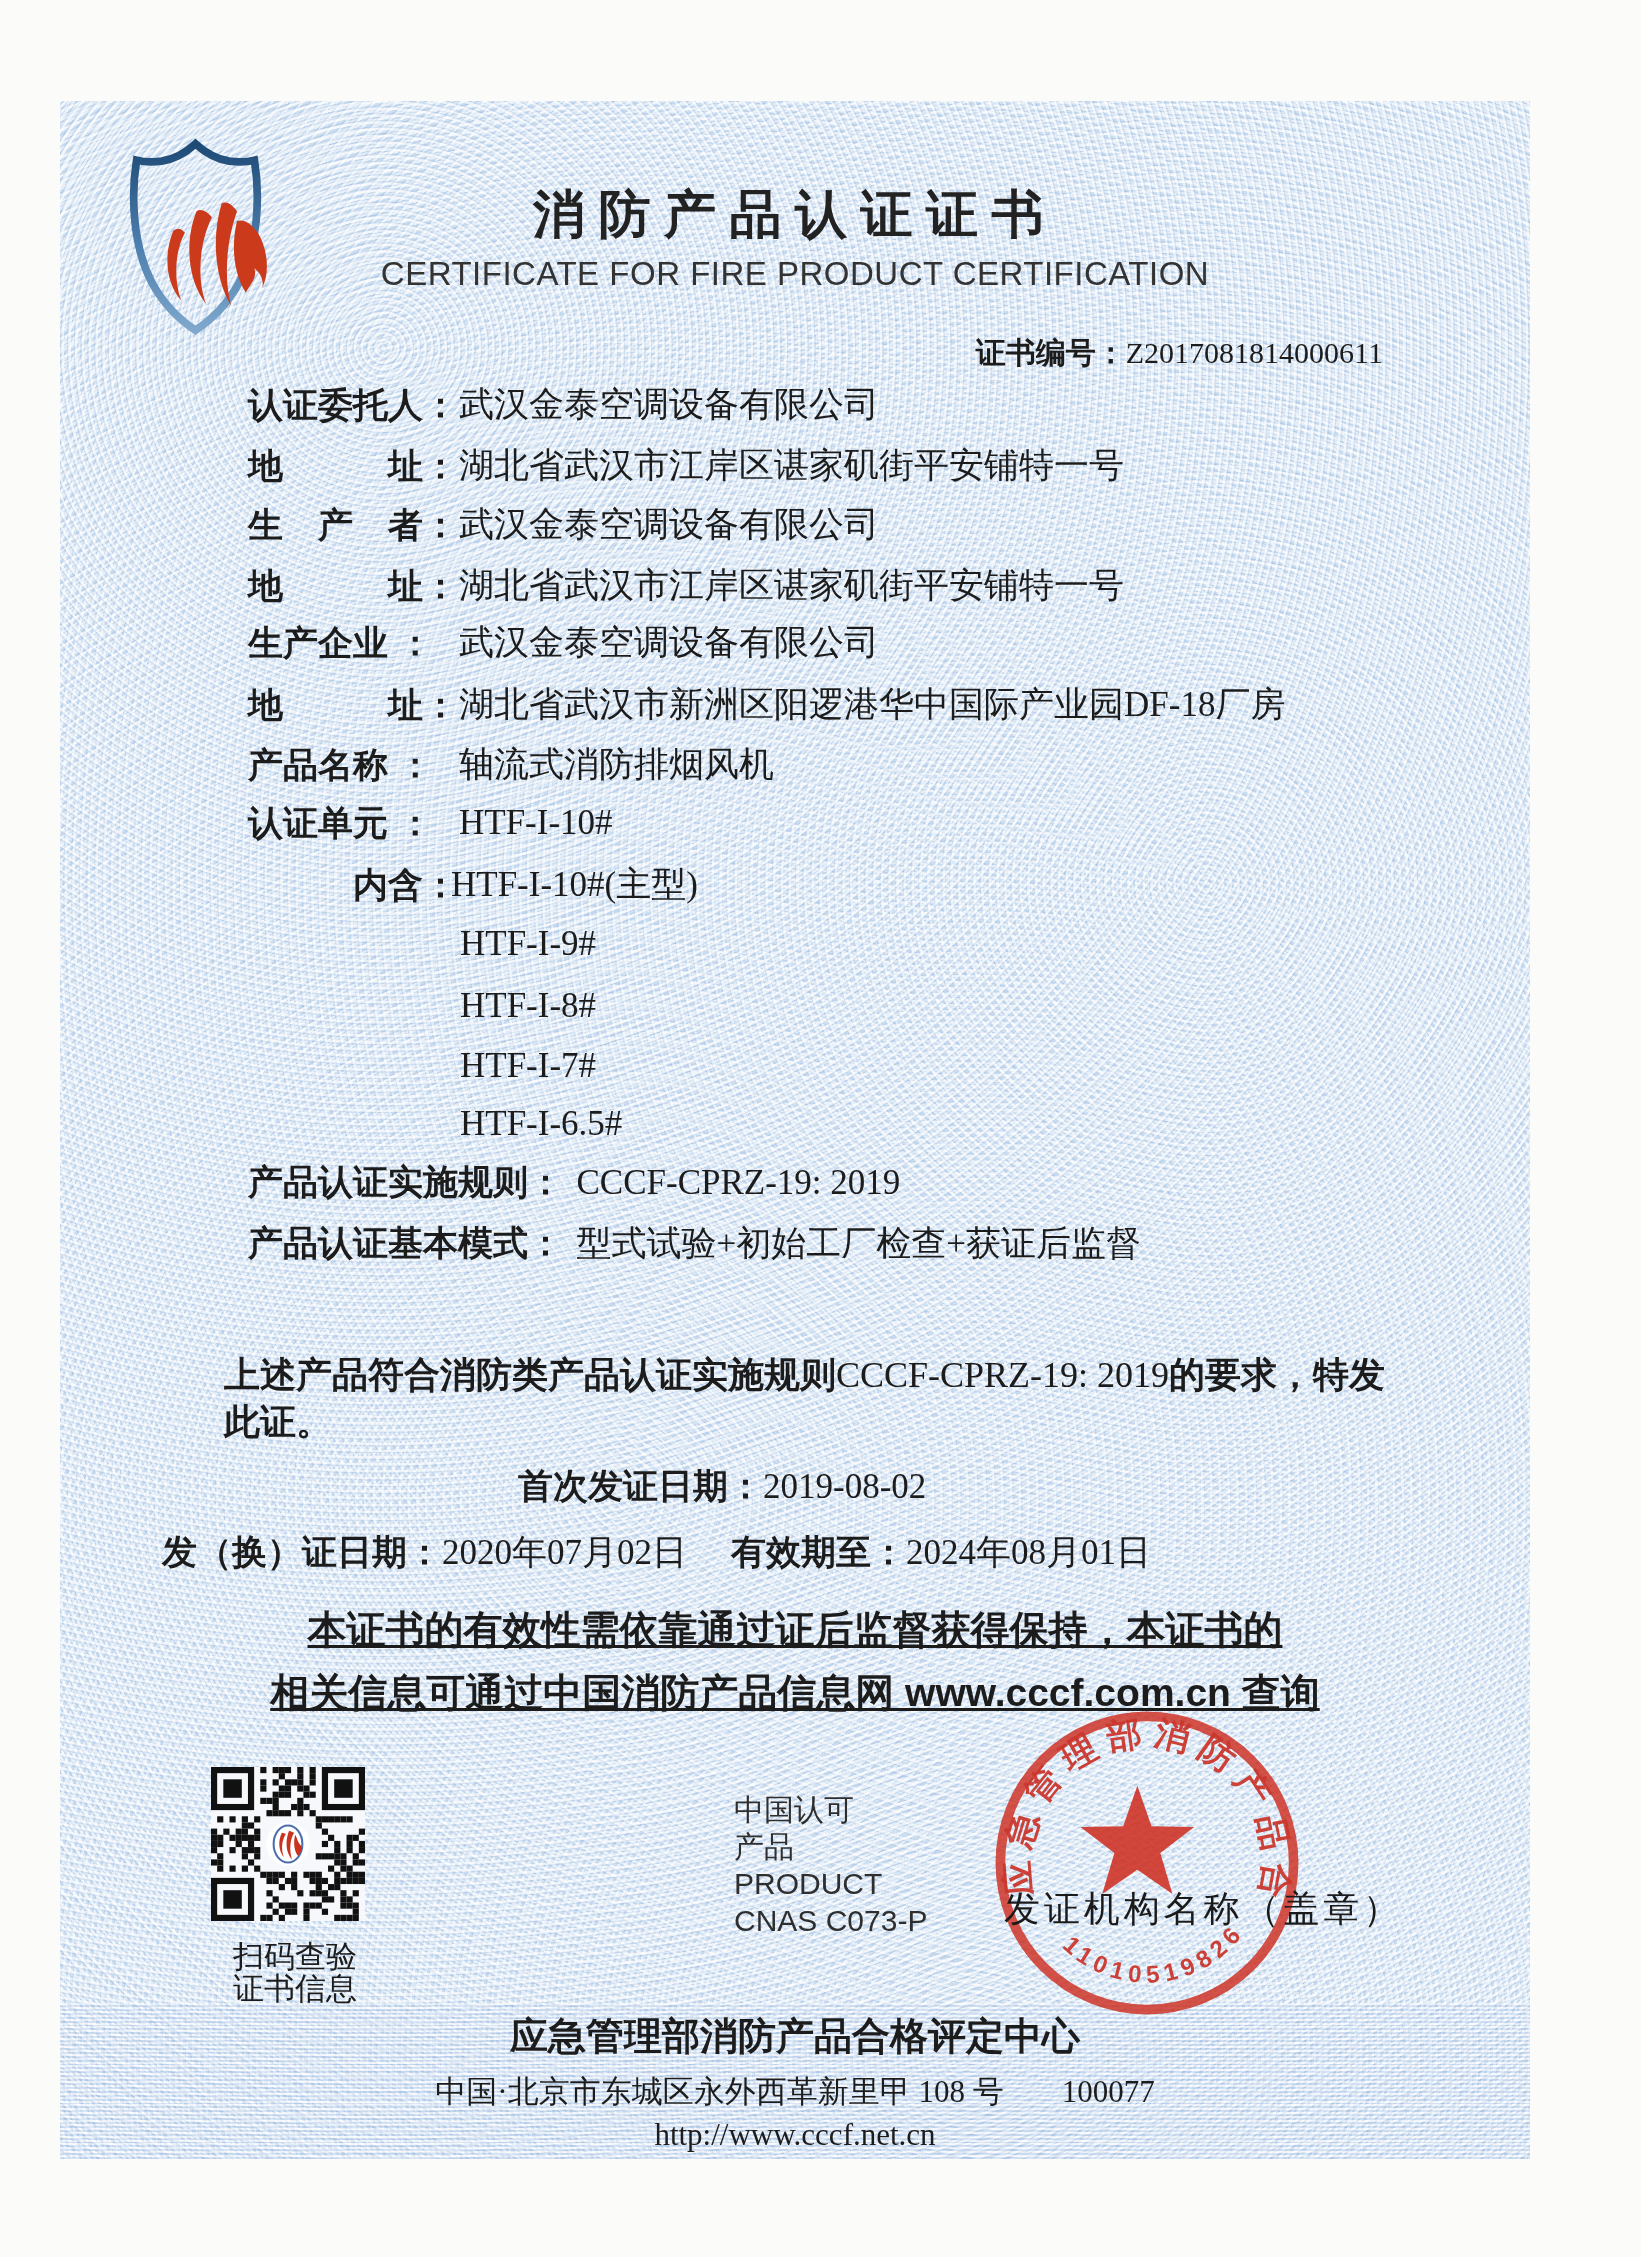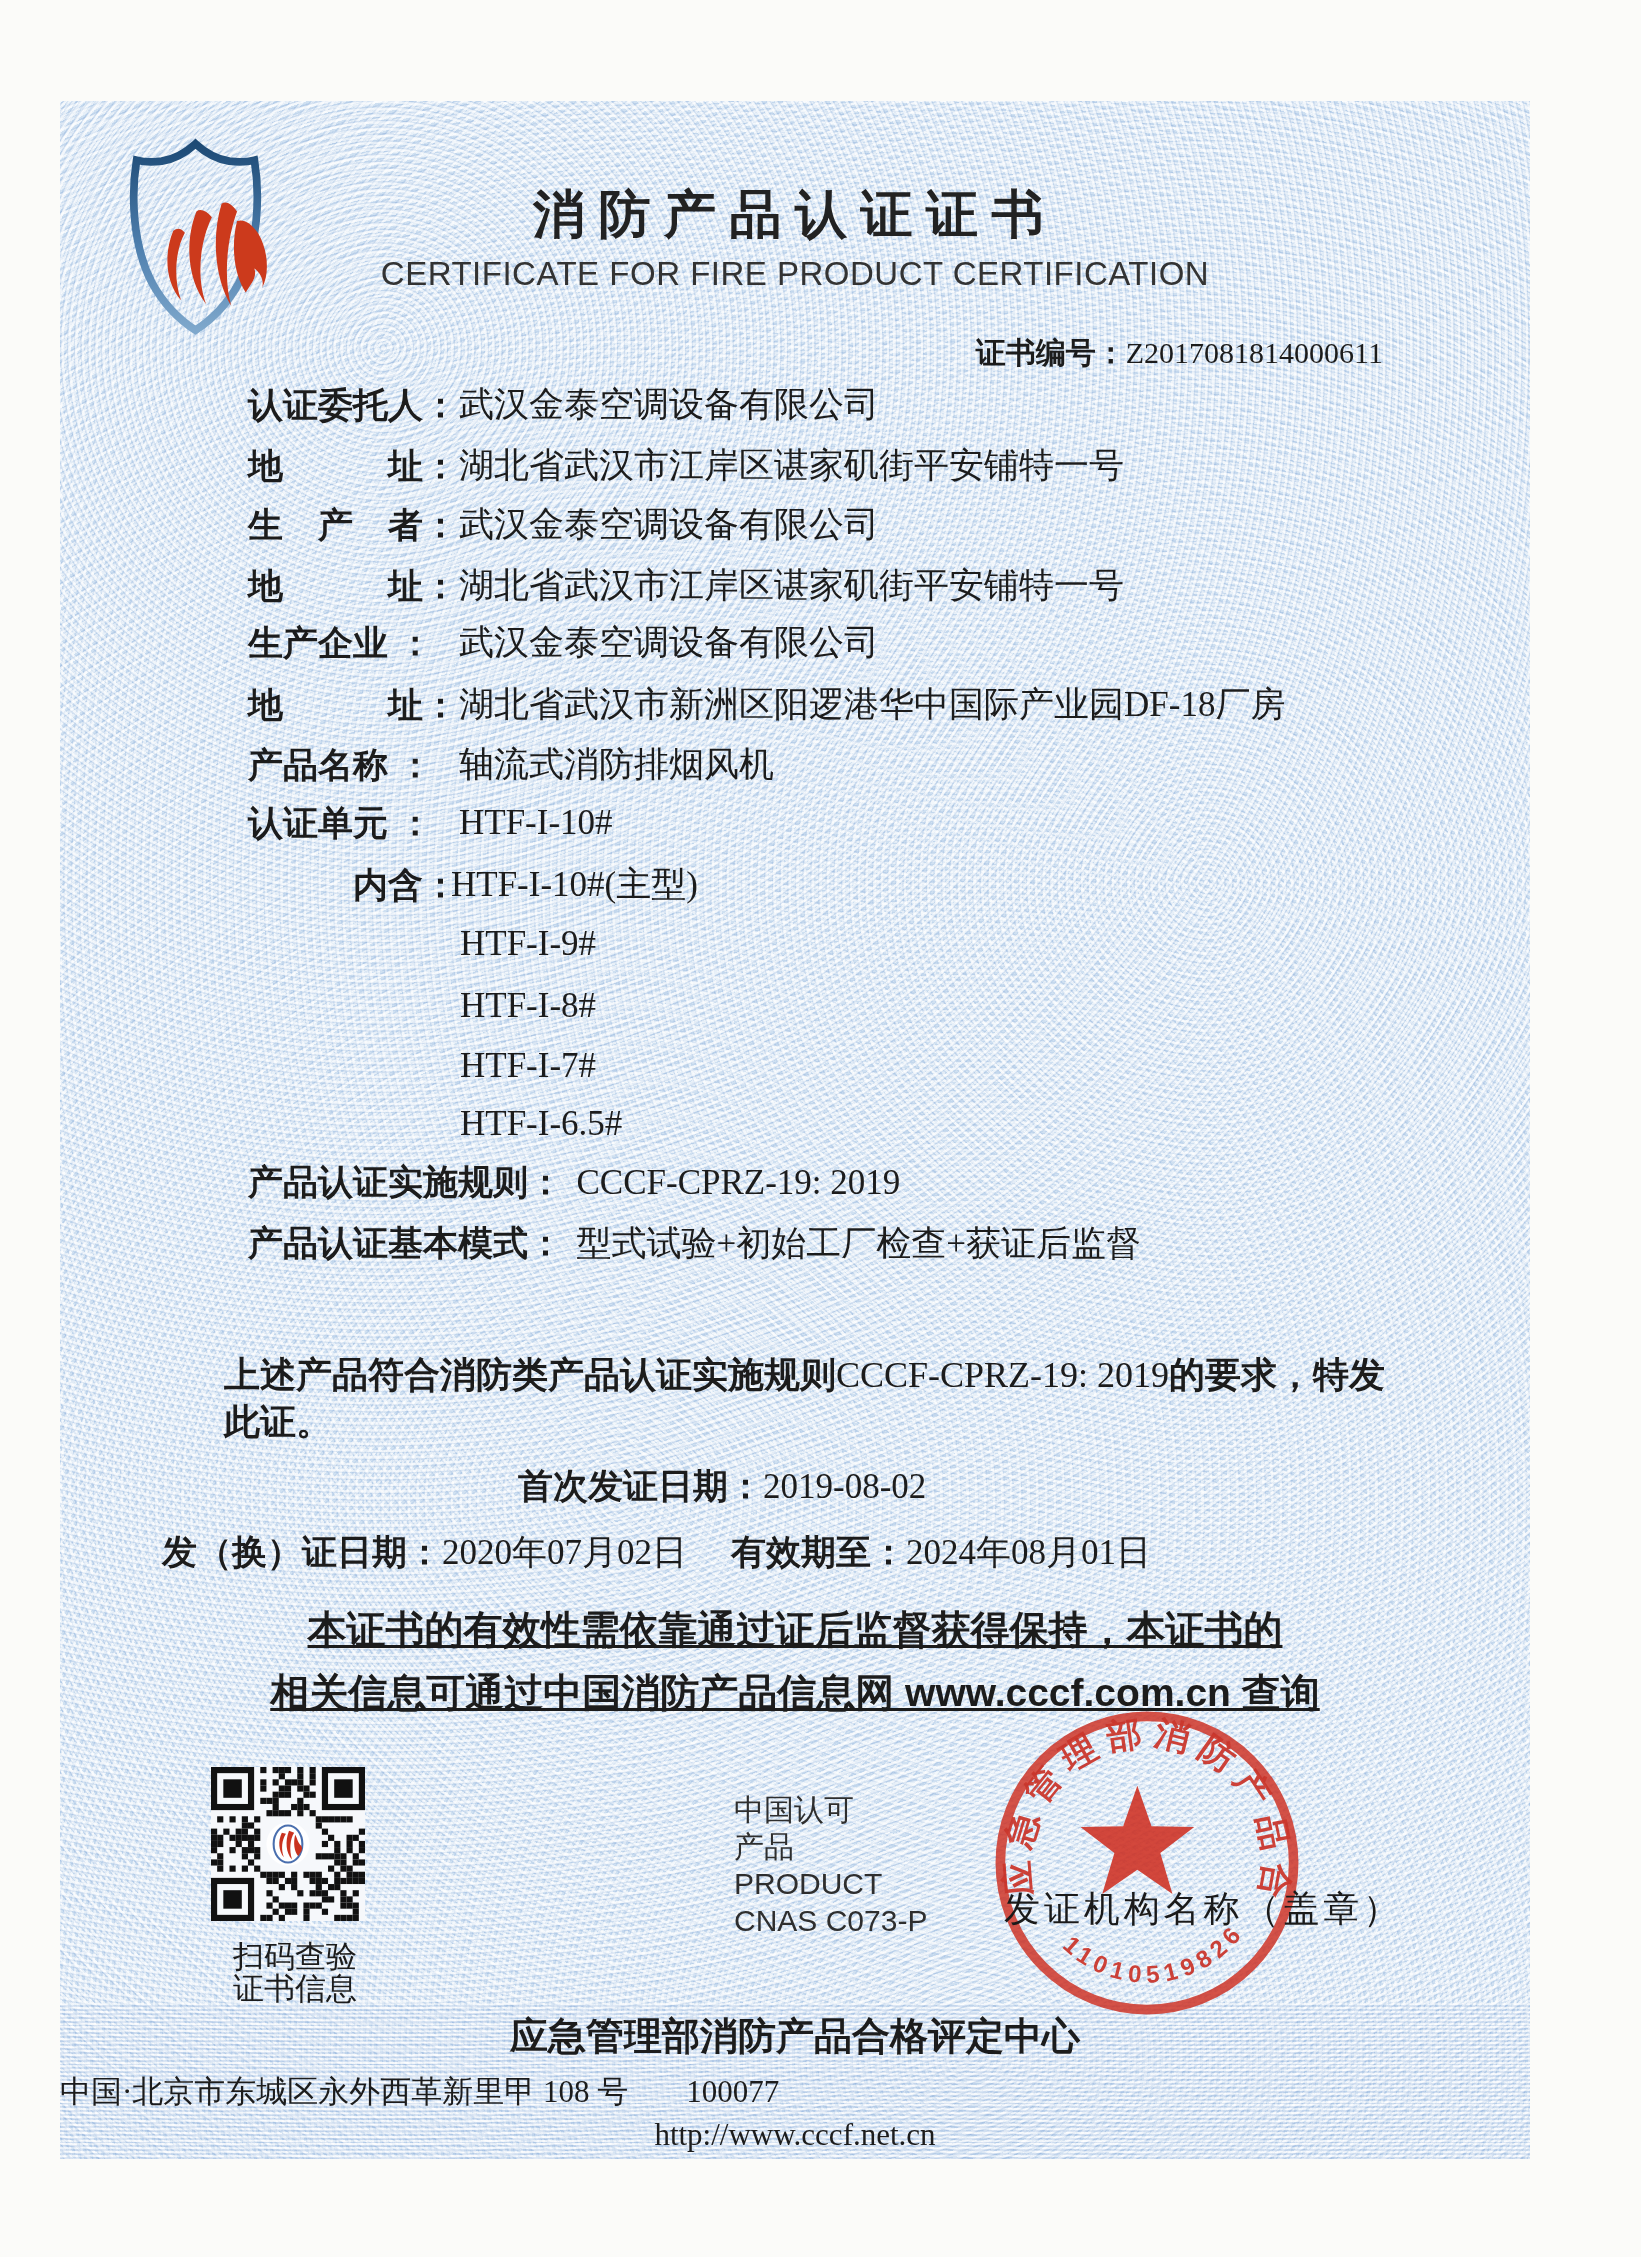--- a/index.html
+++ b/index.html
@@ -43,21 +43,21 @@
   .notice{position:absolute;left:0;right:0;height:50px;line-height:50px;text-align:center;
           font-size:39px;font-weight:700;white-space:nowrap;text-decoration:underline;}
   .qr{position:absolute;left:151px;top:1666px;width:154px;height:154px;}
   .qr-cap{position:absolute;left:173px;height:37px;line-height:37px;font-size:31px;white-space:nowrap;}
   .cnas-logo{position:absolute;left:399px;top:1670px;}
   .cnas-text{position:absolute;left:674px;top:1690px;font-size:30px;line-height:37px;color:#2e2e2e;}
   .stamp{position:absolute;left:923px;top:1598px;width:328px;height:328px;opacity:.92;z-index:2;}
   .gaizhang{position:absolute;left:944px;top:1784px;font-family:"Liberation Serif",serif;font-size:36px;
             letter-spacing:3.9px;white-space:nowrap;z-index:3;color:#1a1a1a;}
   .f-org{position:absolute;left:0;right:0;top:1910px;text-align:center;font-size:38px;font-weight:700;z-index:3;}
-  .f-addr{position:absolute;left:0;right:0;top:1970px;text-align:left;font-size:31px;
+  .f-addr{position:absolute;left:0;right:0;top:1970px;text-align:center;font-size:31px;
           font-family:"Liberation Serif",serif;z-index:3;white-space:nowrap;}
   .f-addr .pc{display:inline-block;margin-left:58px;}
   .f-url{position:absolute;left:0;right:0;top:2016px;text-align:center;font-size:31px;
          font-family:"Liberation Serif",serif;z-index:3;}
   .shield{position:absolute;left:63px;top:37px;}
 </style>
 </head>
 <body>
 
 <div class="page">

